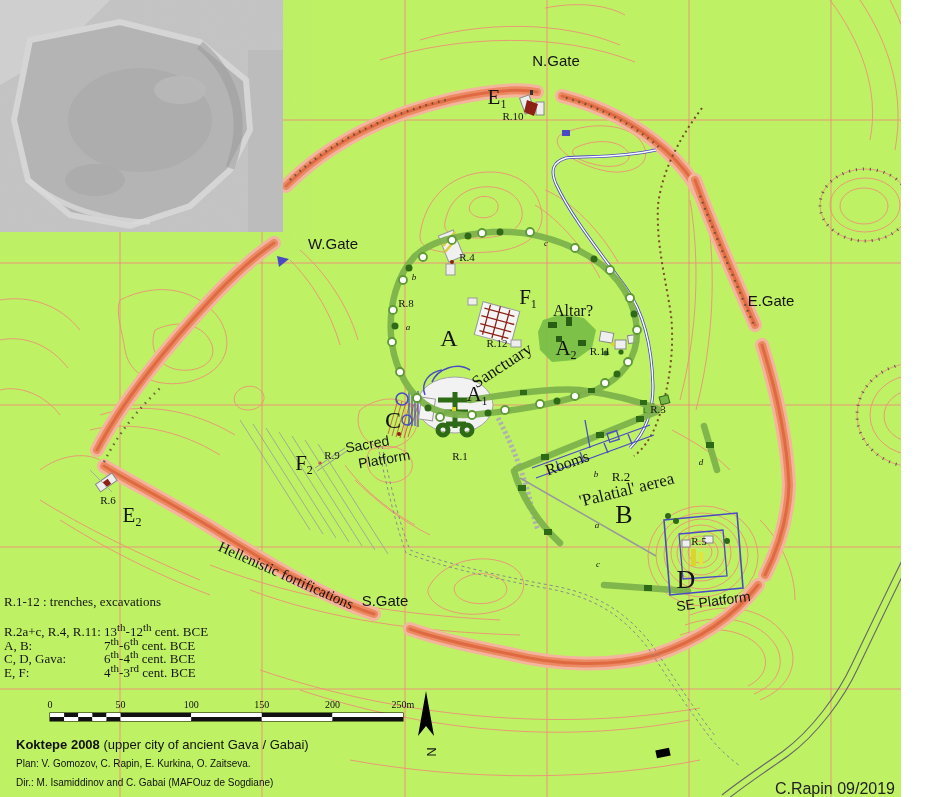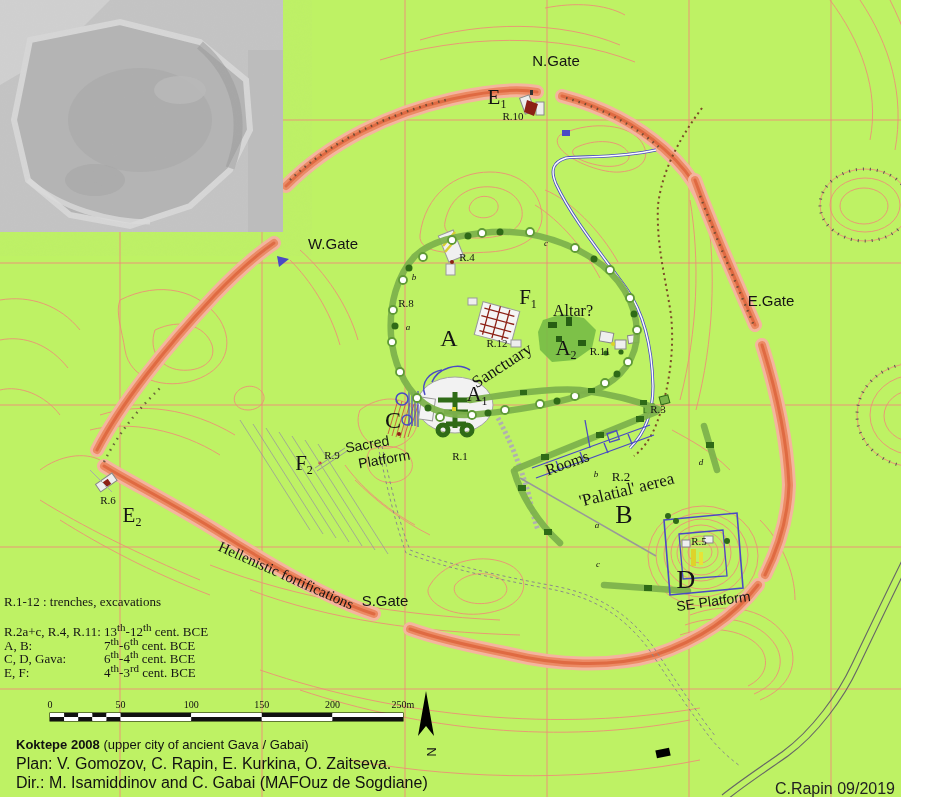--- a/index.html
+++ b/index.html
@@ -15,21 +15,21 @@
   .greenband{fill:none;stroke:#7db24c;stroke-width:6.5;stroke-linecap:round;opacity:.95;}
   .legend{position:absolute;left:4px;top:594px;width:360px;color:#141414;
           font-family:"Liberation Serif",serif;font-size:13px;}
   .legend-intro{margin-bottom:15px;}
   .leg-row{display:flex;line-height:13.6px;}
   .leg-k{width:100px;flex:none;}
   .sup{vertical-align:super;font-size:11px;line-height:0;}
   .titleblock{position:absolute;left:16px;top:735px;color:#111;}
   .t1{font-size:13px;line-height:19px;}
   .t1 b{font-weight:bold;}
-  .t2{font-size:16px;line-height:19px;}
+  .t2{font-size:10px;line-height:19px;}
   .credit{position:absolute;right:6px;top:780px;font-size:16px;color:#222;}
 </style>
 </head>
 <body>
 
 <div class="stage">
 <svg width="949" height="797" viewBox="0 0 949 797">
 
   <g>
     <line class="grid" x1="120" y1="0" x2="120" y2="797"></line>

